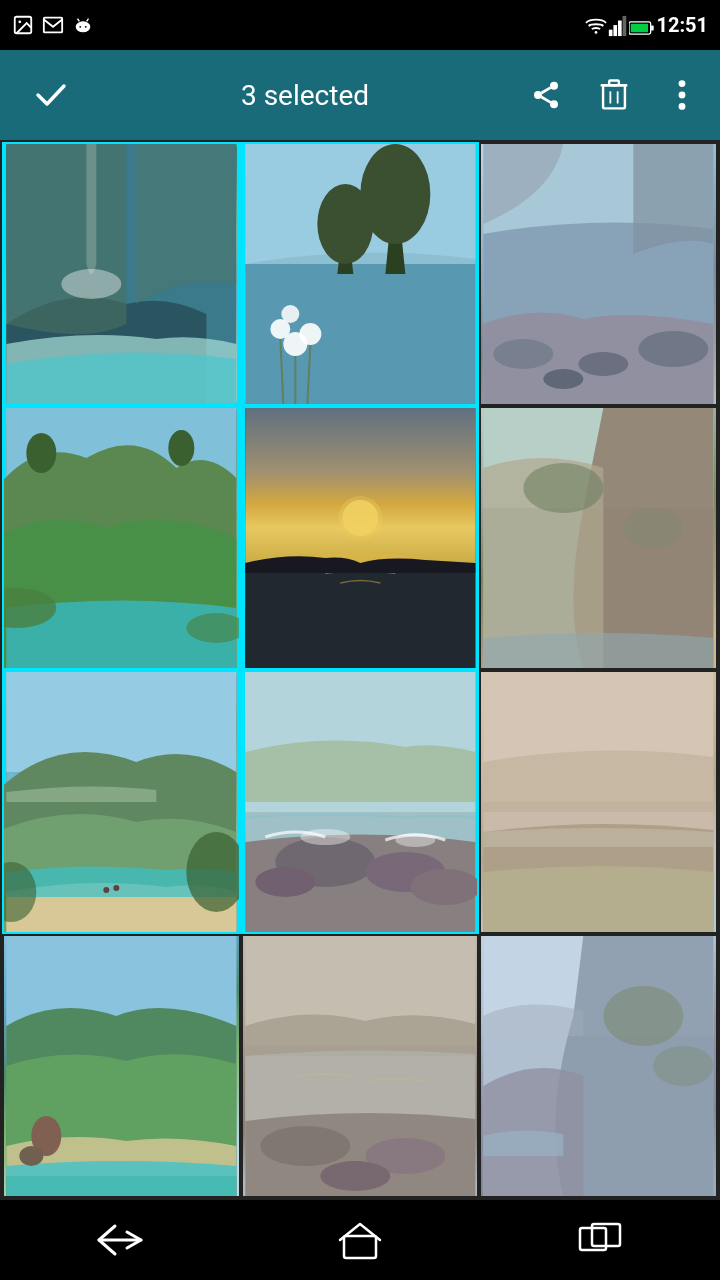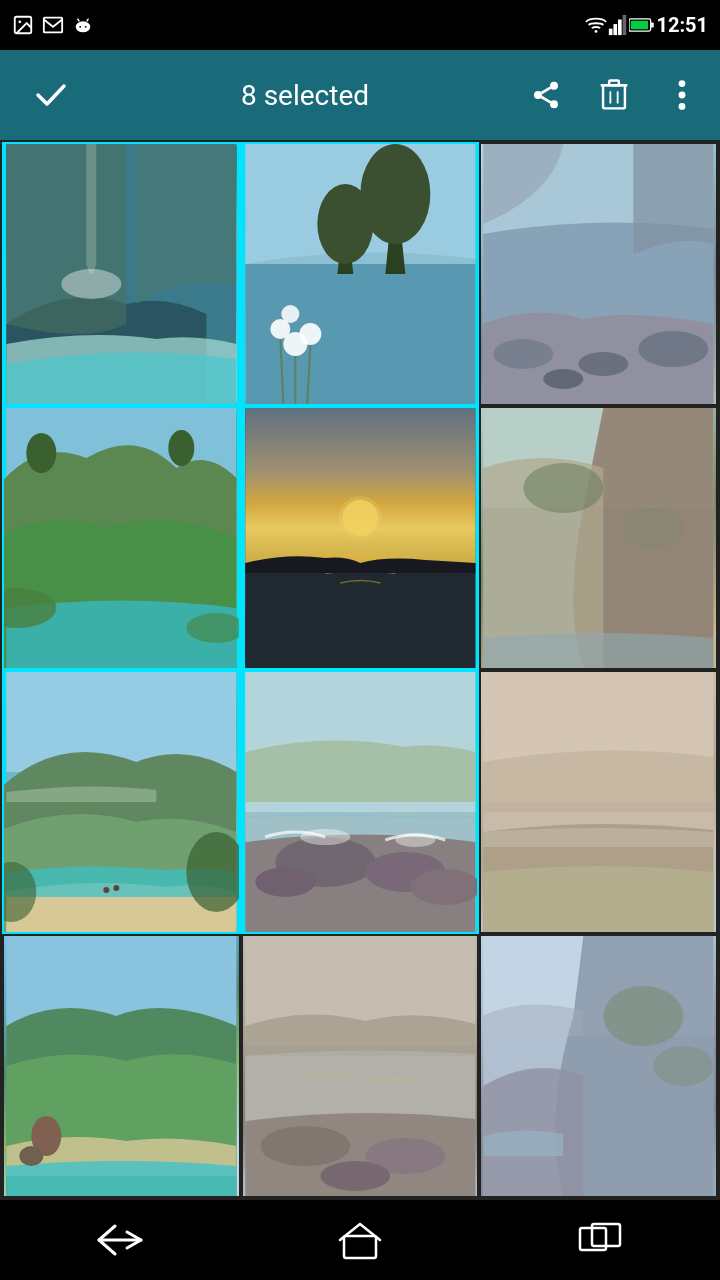--- a/index.html
+++ b/index.html
@@ -24,21 +24,21 @@
       padding: 0 12px;
       flex-shrink: 0;
     }
     .status-left {
       display: flex;
       align-items: center;
       gap: 8px;
     }
     .status-right {
       display: flex;
-      align-items: center;
+      align-items: flex-end;
       gap: 1px;
       color: #fff;
       font-size: 18px;
     }
     .status-time {
       font-size: 20px;
       font-weight: bold;
       color: #fff;
     }
 
@@ -211,21 +211,21 @@
     <span class="status-time">12:51</span>
   </div>
 </div>
 
 <div id="action-bar">
   <div class="action-check">
     <svg width="36" height="36" viewBox="0 0 36 36">
       <path d="M5 18 L14 27 L31 9" stroke="white" stroke-width="3.5" fill="none" stroke-linecap="round" stroke-linejoin="round"></path>
     </svg>
   </div>
-  <div class="action-title">8 selected</div>
+  <div class="action-title">3 selected</div>
   <div class="action-icons">
 
     <div class="action-icon-btn">
       <svg width="32" height="32" viewBox="0 0 24 24" fill="white">
         <circle cx="18" cy="5" r="3" fill="white"></circle>
         <circle cx="6" cy="12" r="3" fill="white"></circle>
         <circle cx="18" cy="19" r="3" fill="white"></circle>
         <line x1="8.59" y1="13.51" x2="15.42" y2="17.49" stroke="white" stroke-width="2"></line>
         <line x1="15.41" y1="6.51" x2="8.59" y2="10.49" stroke="white" stroke-width="2"></line>
       </svg>

